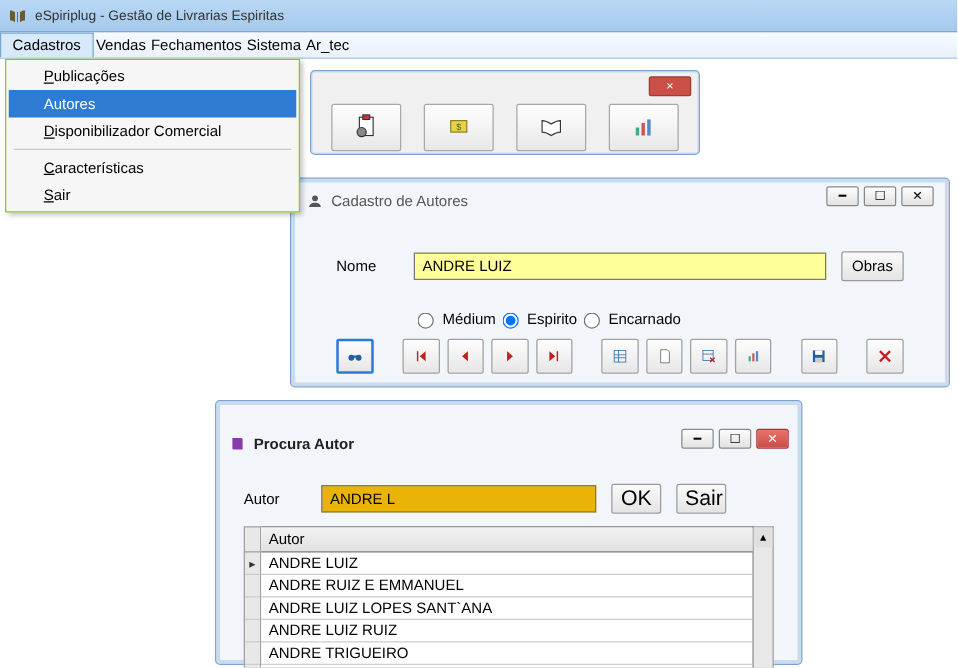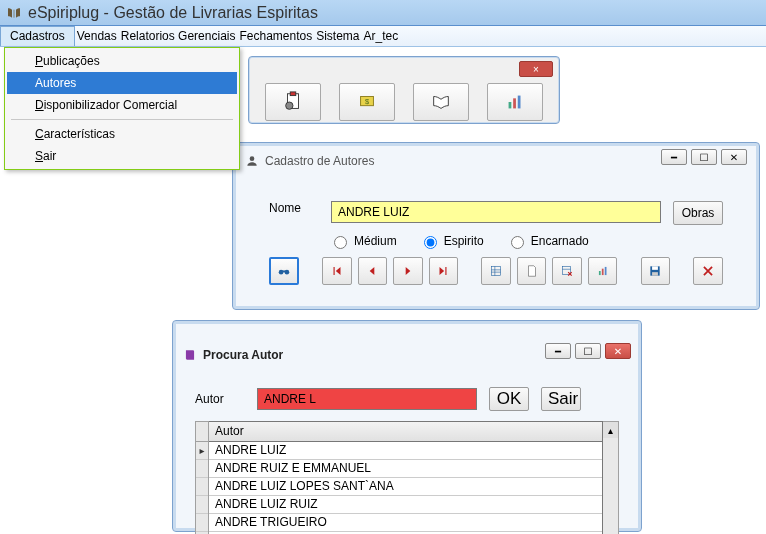--- a/index.html
+++ b/index.html
@@ -16,21 +16,21 @@
   .titlebar {
     display: flex;
     align-items: center;
     height: 26px;
     background: linear-gradient(#b8d7f4, #a5c9ec);
     border-bottom: 1px solid #5a8fcd;
     padding: 0 6px;
     gap: 6px;
   }
   .app-icon { width: 16px; height: 16px; }
-  .titlebar-title { color: #333; font-size: 16px; }
+  .titlebar-title { color: #333; font-size: 11px; }
   .menubar {
     display: flex;
     background: linear-gradient(#f6fbff, #e8f1fb);
     border-bottom: 1px solid #9ec2e6;
     height: 21px;
   }
   .menubar-item {
     padding: 3px 2px;
     cursor: default;
   }
@@ -135,21 +135,21 @@
     width: 26px; height: 16px;
     border: 1px solid #888;
     border-radius: 2px;
     background: linear-gradient(#fdfdfd,#e2e2e2);
     display:flex; align-items:center; justify-content:center;
     font-size: 10px;
     cursor: pointer;
   }
   .sysbtn.red { background: linear-gradient(#e9726a,#c94f47); color:#fff; border-color:#9c3a33; }
   .form-row {
-    display:flex; align-items:flex-start; gap: 12px;
+    display:flex; align-items:center; gap: 12px;
     margin: 6px 24px;
   }
   .form-row label { width: 50px; }
   .text-input {
     flex: 1;
     height: 22px;
     border: 1px solid #7a7a7a;
     padding: 2px 6px;
     font-family: inherit;
     font-size: 12px;
@@ -157,22 +157,22 @@
   .highlight { background: #ffff99; }
   .obras-btn {
     width: 50px; height: 24px;
     border: 1px solid #9a9a9a;
     background: linear-gradient(#fafafa,#e4e4e4);
     border-radius: 2px;
     cursor: pointer;
     font-size: 12px;
   }
   .radio-row {
-    display:flex; gap: 22px;
-    margin: 8px 24px 8px 84px;
+    display:flex; 
+    margin: 22px 24px 8px 84px;
     align-items:center;
   }
   .radio-row label { display:flex; align-items:center; gap:4px; cursor:pointer; }
   .button-row {
     display:flex; gap: 6px;
     margin: 8px 24px 0 24px;
     align-items: center;
   }
   .nav-btn {
     width: 36px; height: 28px;
@@ -195,21 +195,21 @@
     border-radius: 4px;
     box-shadow: 0 0 0 3px #c8dbef inset;
     padding: 24px 10px;
   }
   .search-window .win-header { margin-bottom: 22px; }
   .search-form {
     display:flex; align-items:center; gap: 12px;
     margin: 10px 12px;
   }
   .search-form label { width: 50px; }
-  .search-form .text-input { width: 220px; flex: none; background:#ef4444; }
+  .search-form .text-input { width: 220px; flex: none; background:#eab308; }
   .small-btn {
     width: 40px; height: 24px;
     border: 1px solid #9a9a9a;
     border-radius: 2px;
     background: linear-gradient(#fafafa,#e4e4e4);
     cursor: pointer;
     font-size: 17px;
   }
   .table-wrap {
     margin: 10px 12px 0 12px;
@@ -258,21 +258,20 @@
   <svg class="app-icon" viewBox="0 0 24 24">
       <path fill="#6b5a3a" d="M3 5c2 0 4 .5 6 2v12c-2-1.5-4-2-6-2V5zm18 0c-2 0-4 .5-6 2v12c2-1.5 4-2 6-2V5z"></path>
       <path fill="none" stroke="#6b5a3a" d="M12 7v12"></path>
     </svg>
   <span class="titlebar-title">eSpiriplug - Gestão de Livrarias Espiritas</span>
 </div>
 
 <div class="menubar">
   <div class="menubar-item open">Cadastros</div>
   <div class="menubar-item">Vendas</div>
-  <div class="menubar-item">Relatorios Gerenciais</div>
   <div class="menubar-item">Fechamentos</div>
   <div class="menubar-item">Sistema</div>
   <div class="menubar-item">Ar_tec</div>
 </div>
 
 <div class="dropdown">
   <div class="dropdown-item"><span class="underline">P</span><span>ublicações</span></div>
   <div class="dropdown-item sel">Autores</div>
   <div class="dropdown-item"><span class="underline">D</span><span>isponibilizador Comercial</span></div>
   <div class="dropdown-sep"></div>

